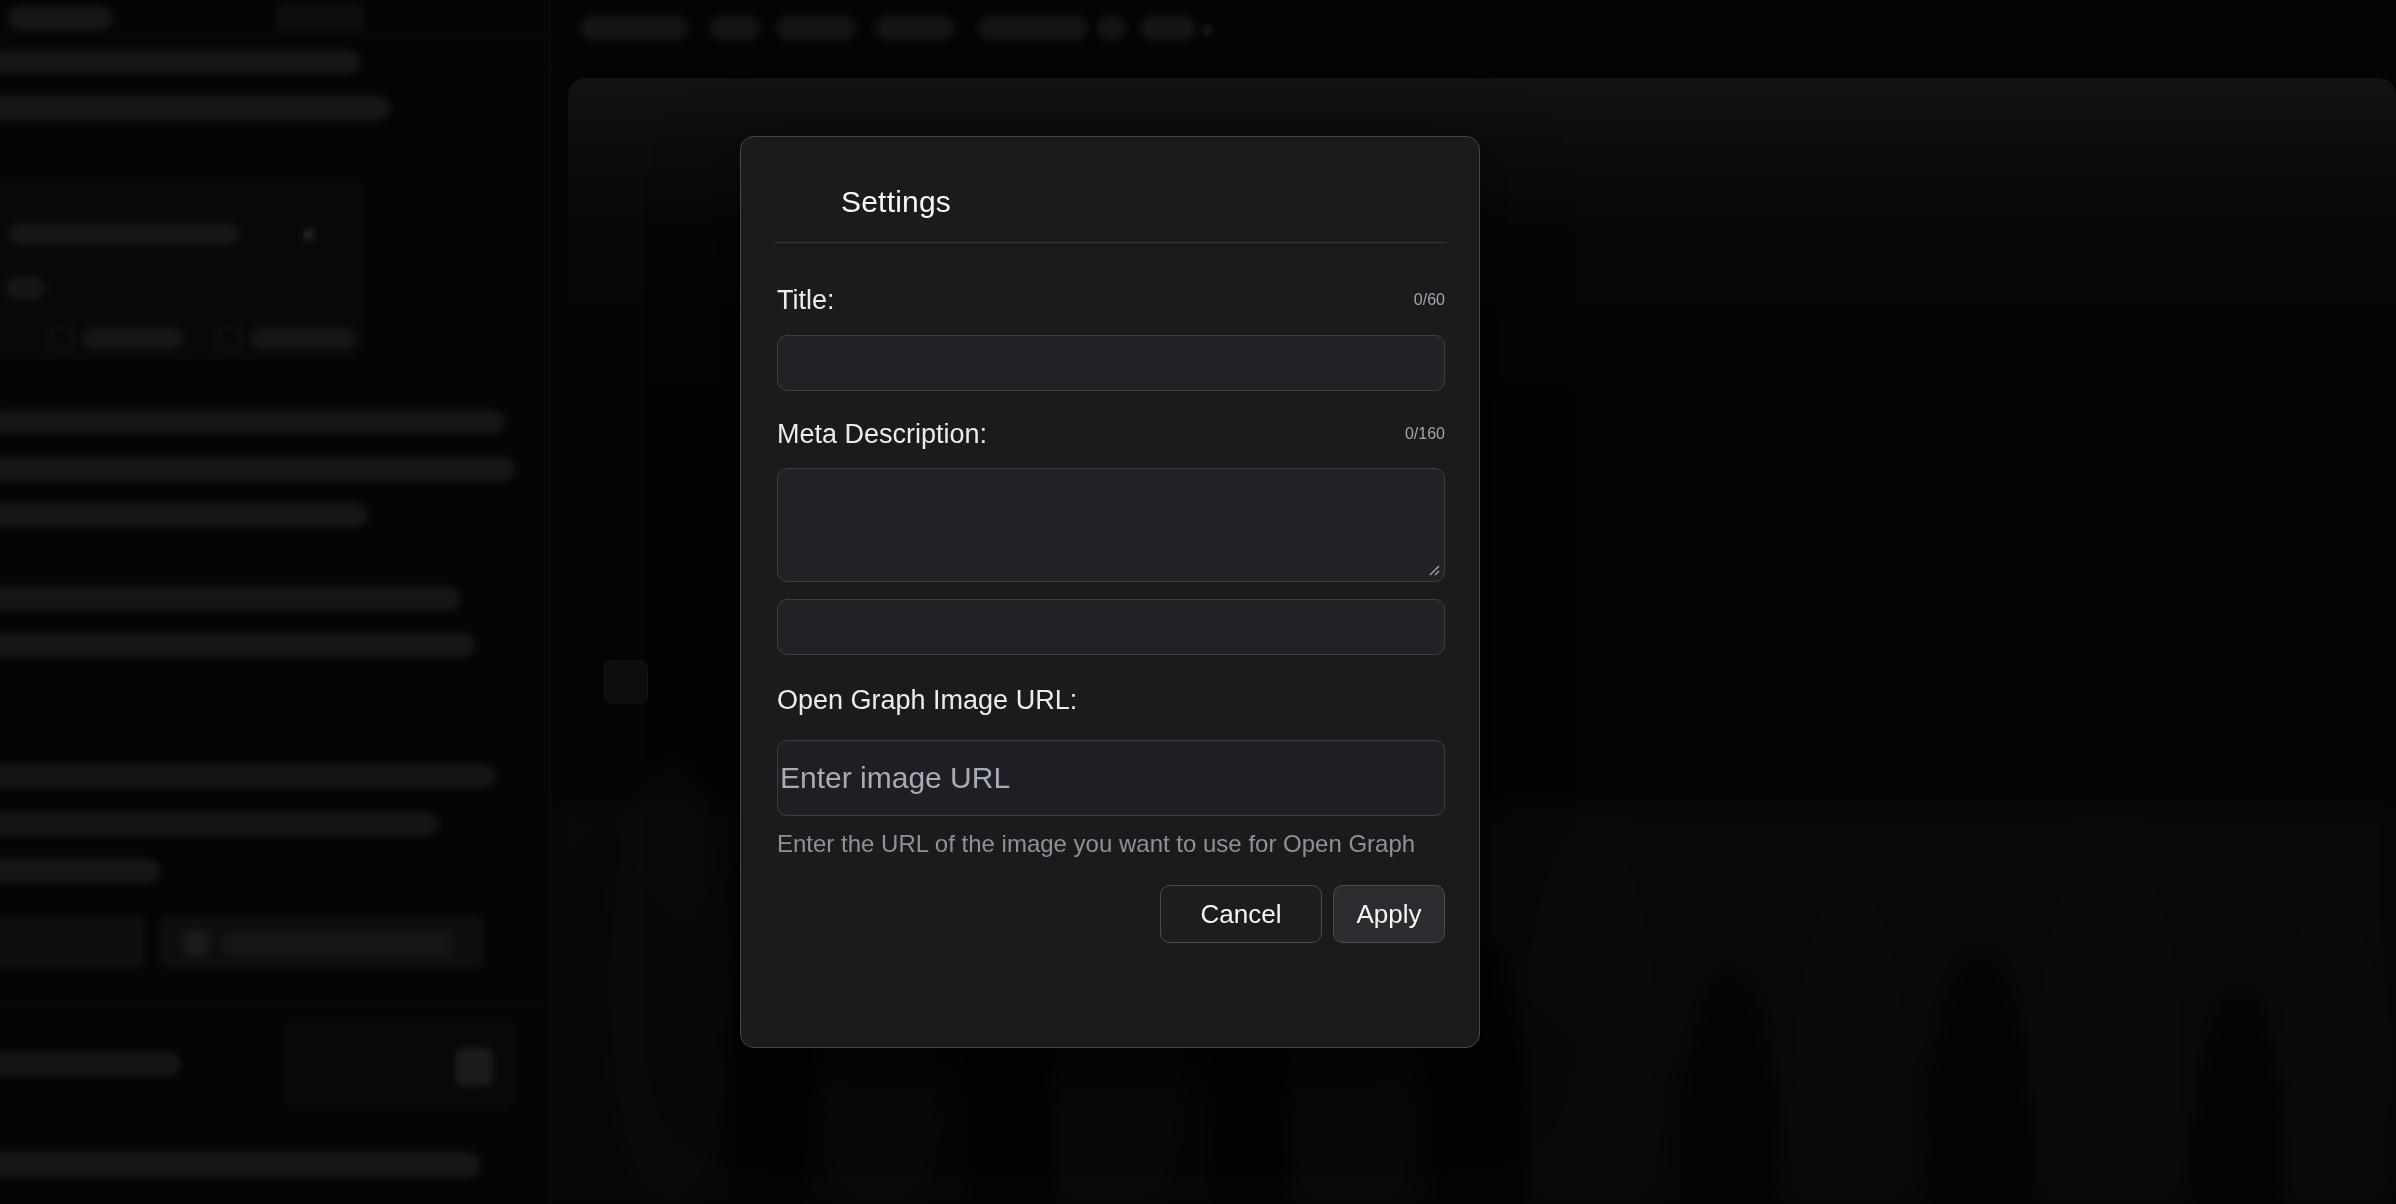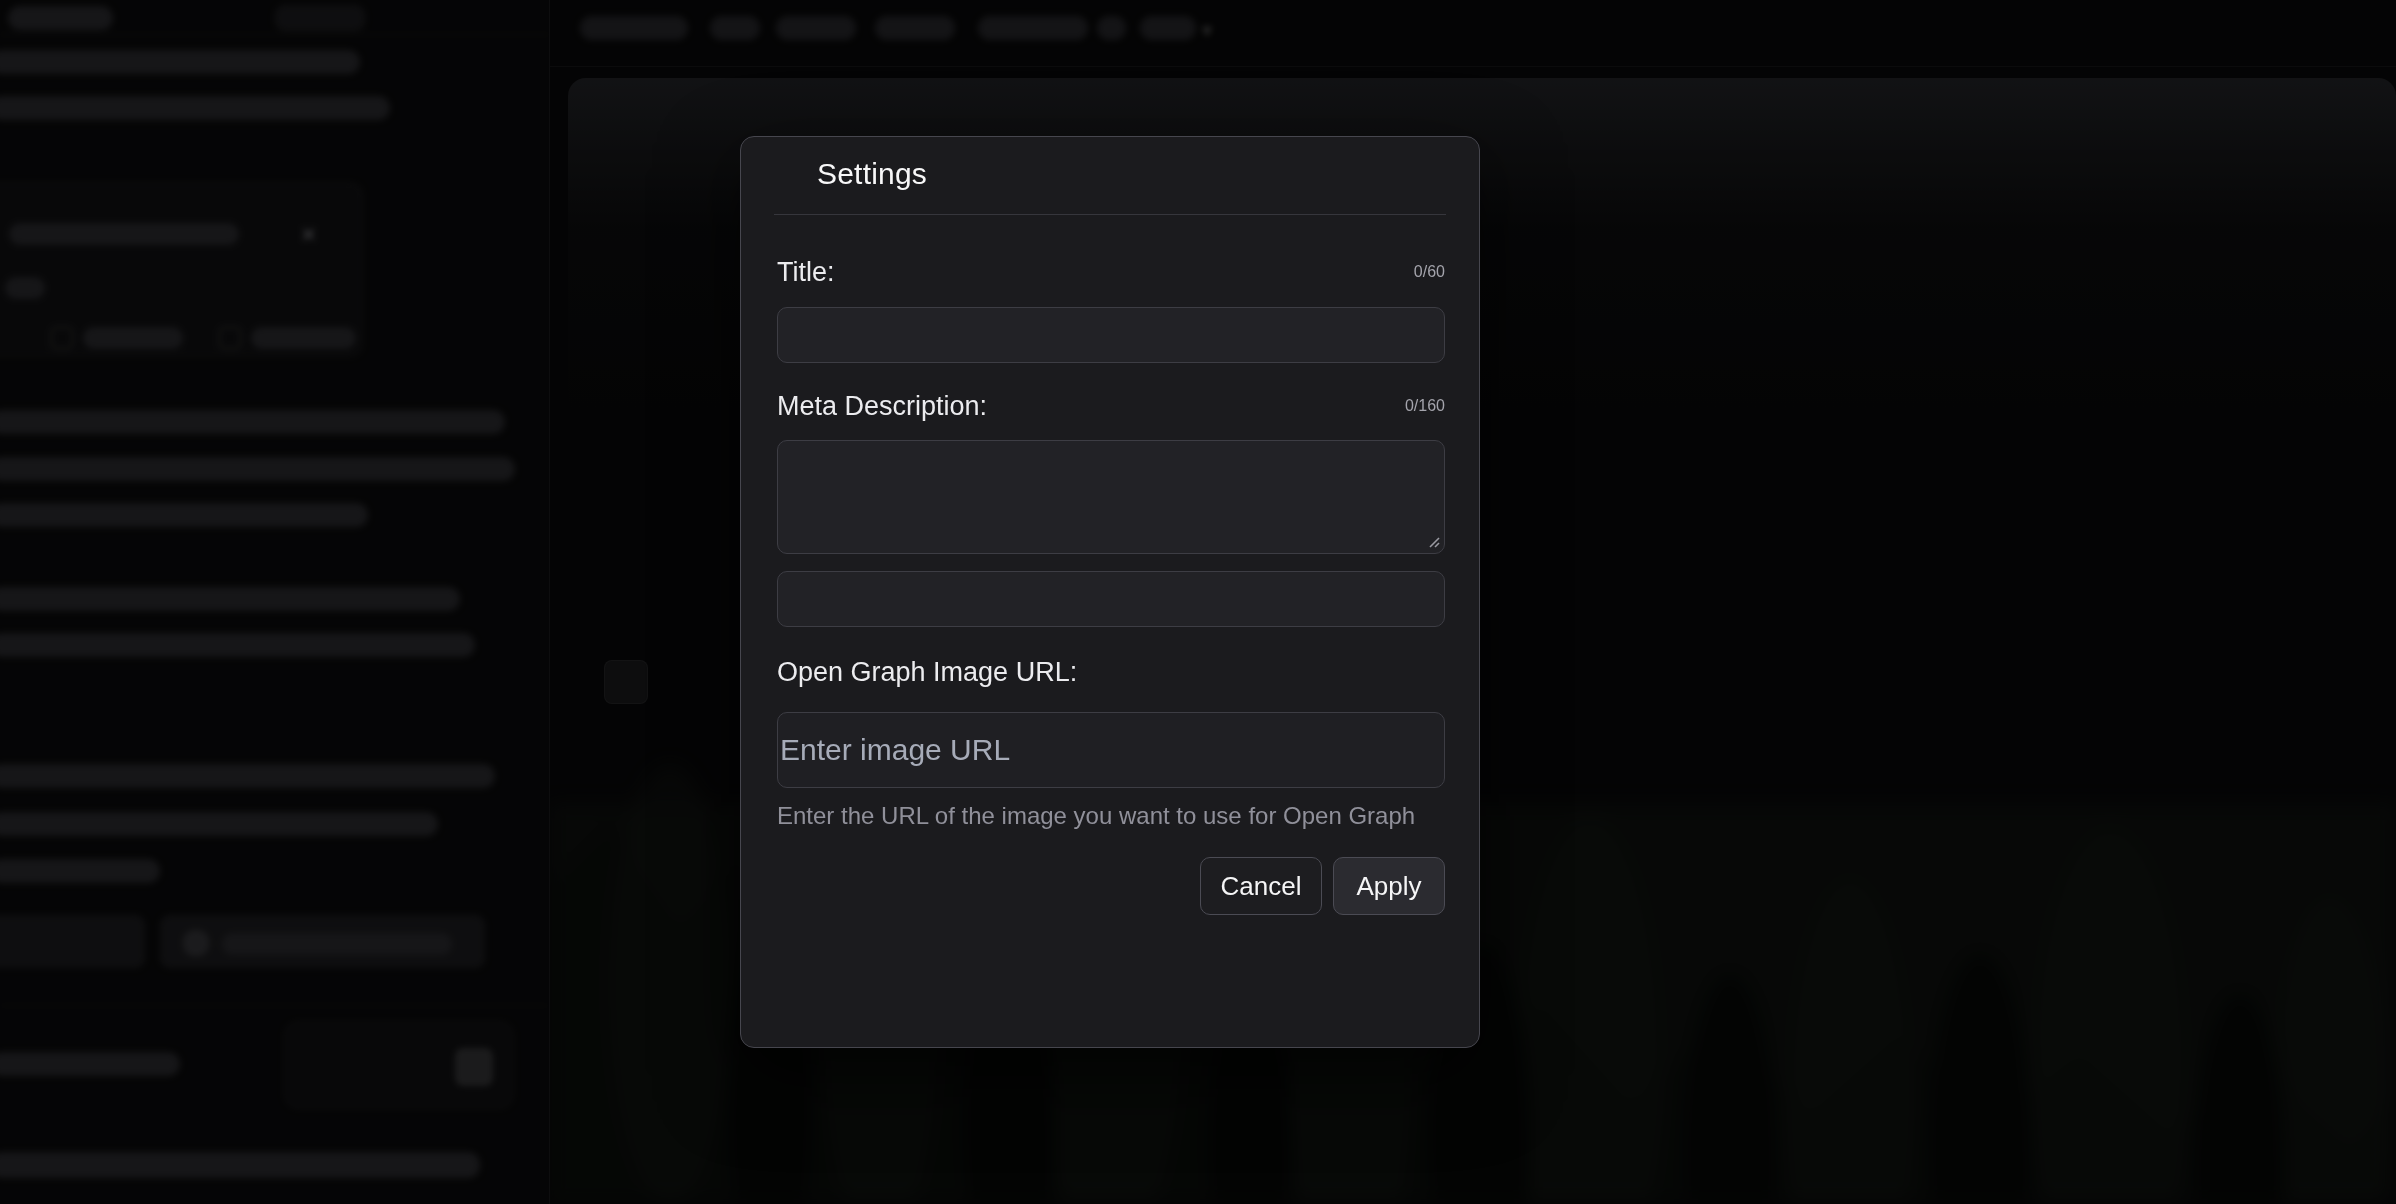--- a/index.html
+++ b/index.html
@@ -40,21 +40,21 @@
   .canvas-chip { position:absolute; left:54px; top:593px; width:44px; height:44px;
     background:#1c1c1e; border:1px solid rgba(255,255,255,0.06); border-radius:8px; }
   .forest { position:absolute; left:0; right:0; bottom:0; height:580px; filter:blur(9px); opacity:0.85; }
 
   
   .backdrop { position:absolute; inset:0; background:rgba(0,0,0,0.52); }
 
   .modal { position:absolute; left:740px; top:136px; width:740px; height:912px;
     background:#1b1b1e; border:1px solid #46464e; border-radius:14px;
     box-shadow:0 30px 80px rgba(0,0,0,0.65); color:#ececef; }
-  .modal-header { padding:20px 36px 0 76px; }
+  .modal-header { padding:48px 36px 0 76px;margin-left:24px; }
   .modal-title { font-size:30px; font-weight:500; color:#f7f7f8; letter-spacing:0.2px; }
   .modal-divider { margin:23px 33px 0 33px; border-bottom:1px solid #36363c; }
   .modal-body { padding:0 34px 0 36px; display:flex; flex-direction:column; }
 
   .field-row { display:flex; justify-content:space-between; align-items:center; height:38px; }
   .field-label { font-size:27px; color:#ececef; }
   .field-counter { font-size:16px; color:#a4a4ac; }
 
   .t-input { width:100%; background:#222226; border:1px solid #3d3d44; border-radius:10px;
     color:#e8e8ec; font-size:27px; padding:0 2px; outline:none;
@@ -66,21 +66,21 @@
   .resize-handle { position:absolute; right:5px; bottom:6px; }
   .url-input { background:#1f1f23; font-size:30px; }
   .url-input::placeholder { color:#a6abb8; opacity:1; }
 
   .helper-text { margin-top:14px; font-size:24px; color:#90909a; }
 
   .btn-row { display:flex; justify-content:flex-end; gap:11px; margin-top:27px; }
   .btn { height:58px; border-radius:10px; font-size:26px; color:#f5f5f6; cursor:pointer;
     display:flex; align-items:center; justify-content:center;
     font-family:"Liberation Sans","DejaVu Sans",sans-serif; }
-  .btn-cancel { width:122px; background:#1d1d20; border:1px solid #4b4b54; }
+  .btn-cancel { width:162px; background:#1d1d20; border:1px solid #4b4b54; }
   .btn-apply { width:112px; background:#2b2b30; border:1px solid #4b4b54; }
 </style>
 </head>
 <body>
 
 <div class="bg">
 
   <div class="sidebar">
     <div class="sidebar-content">
       <div class="blob" style="left:8px; top:6px; width:105px; height:24px;"></div>

